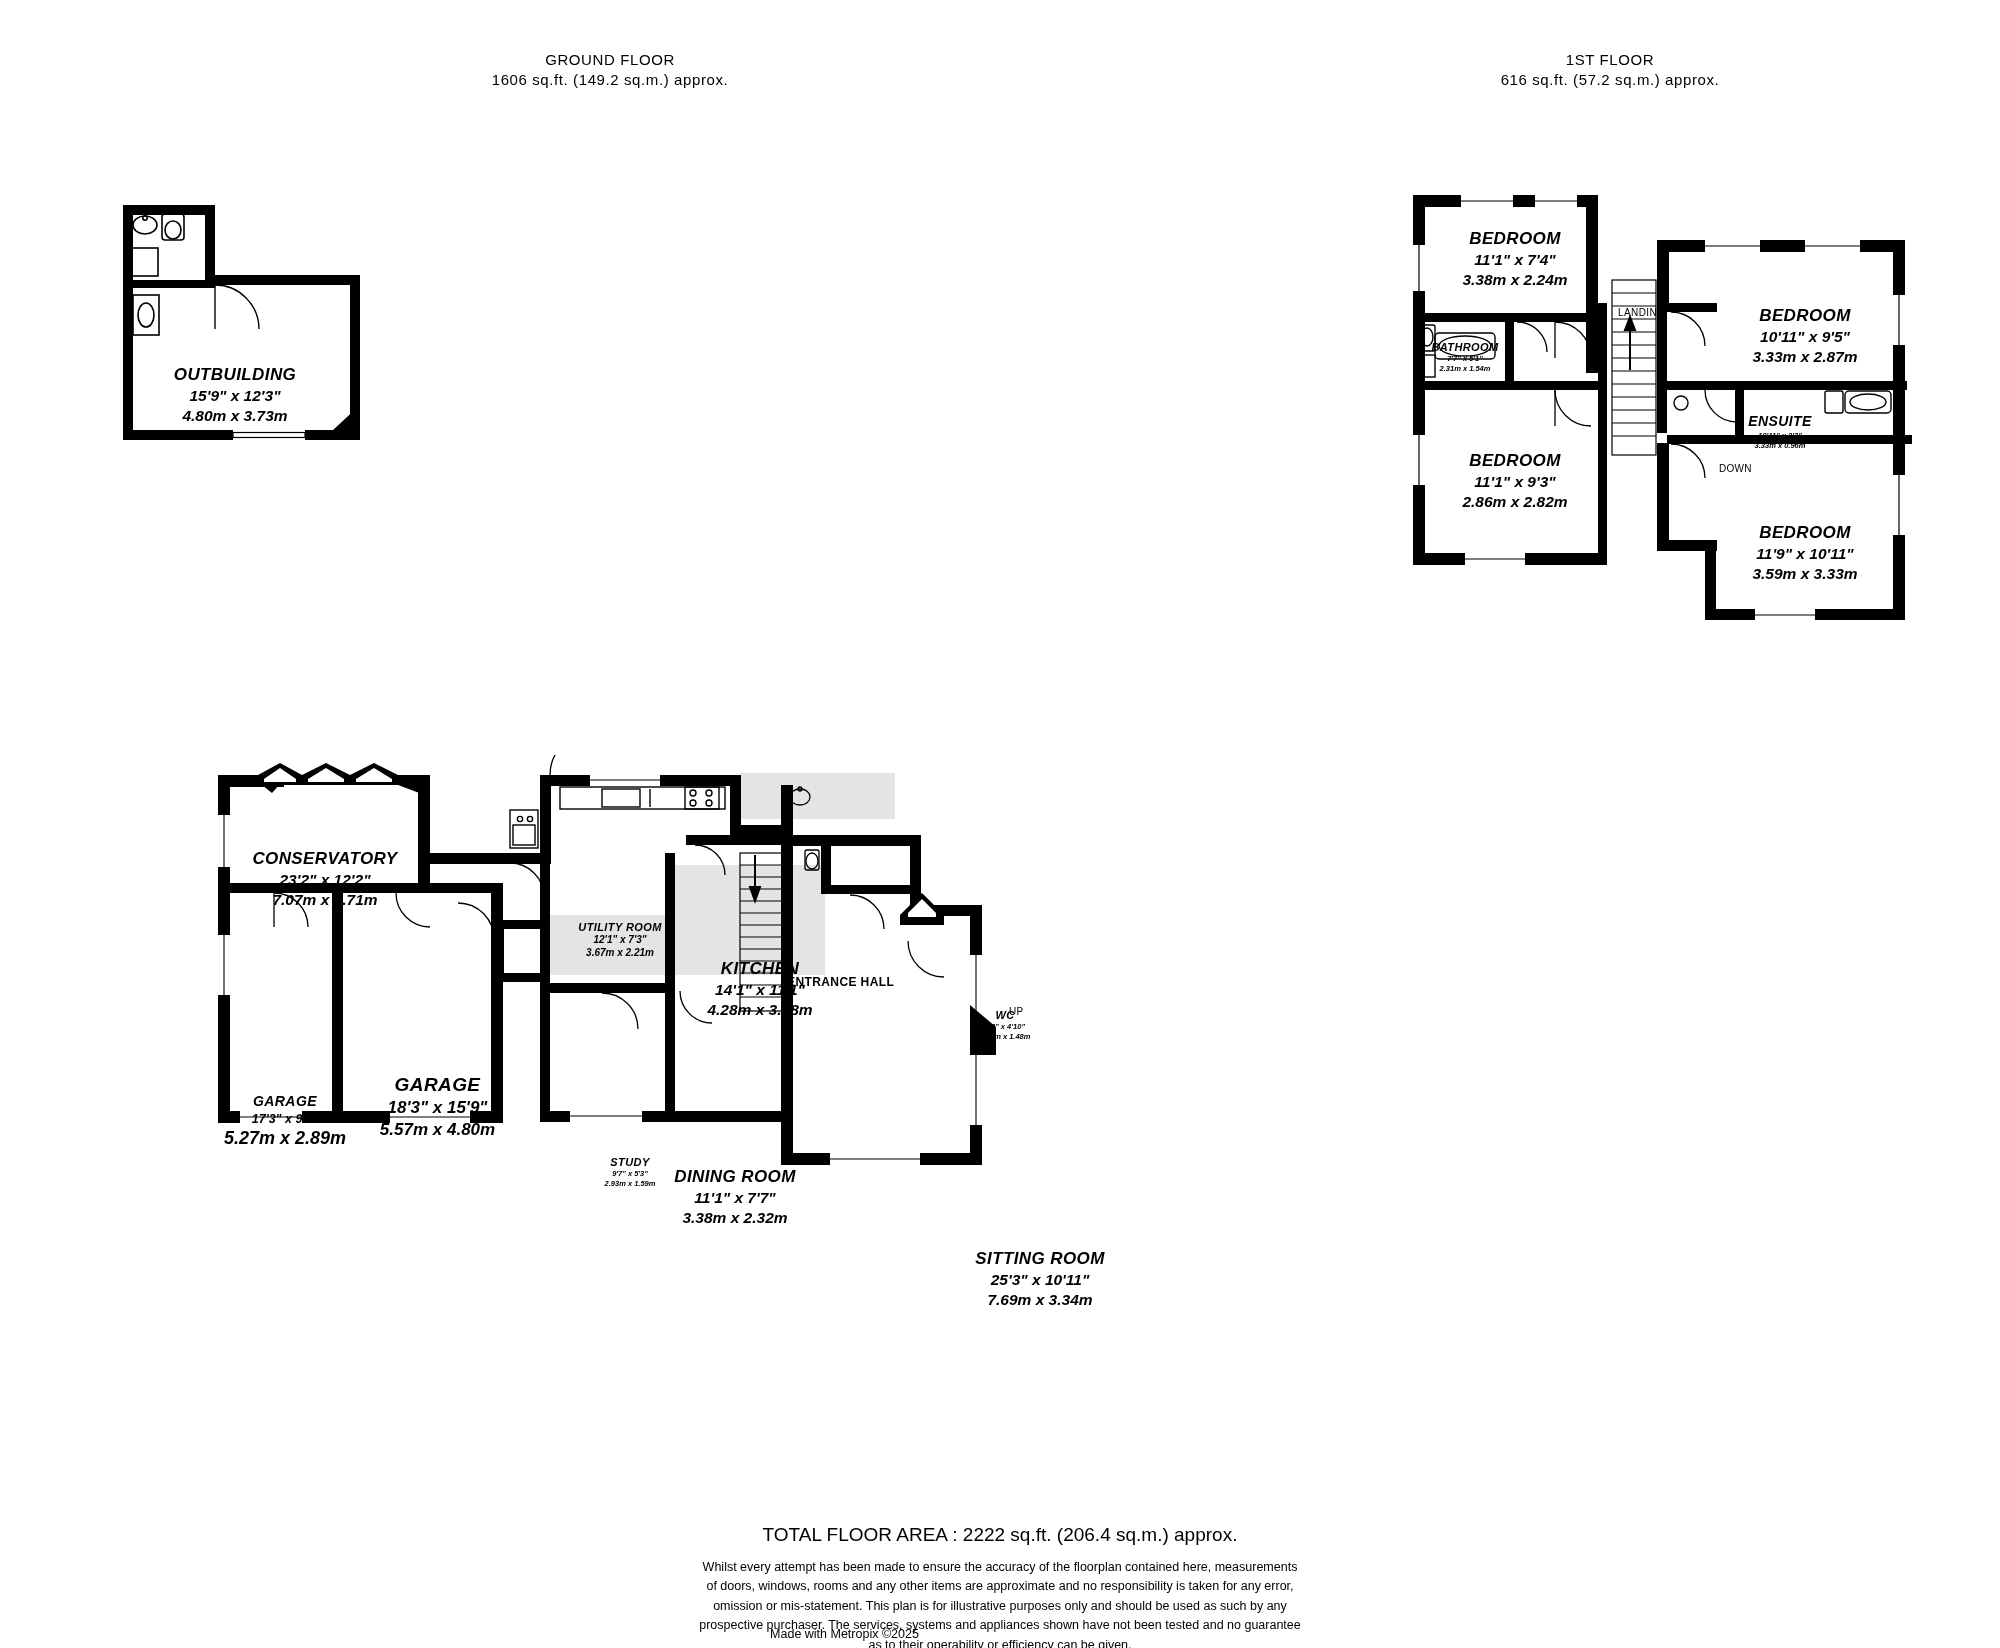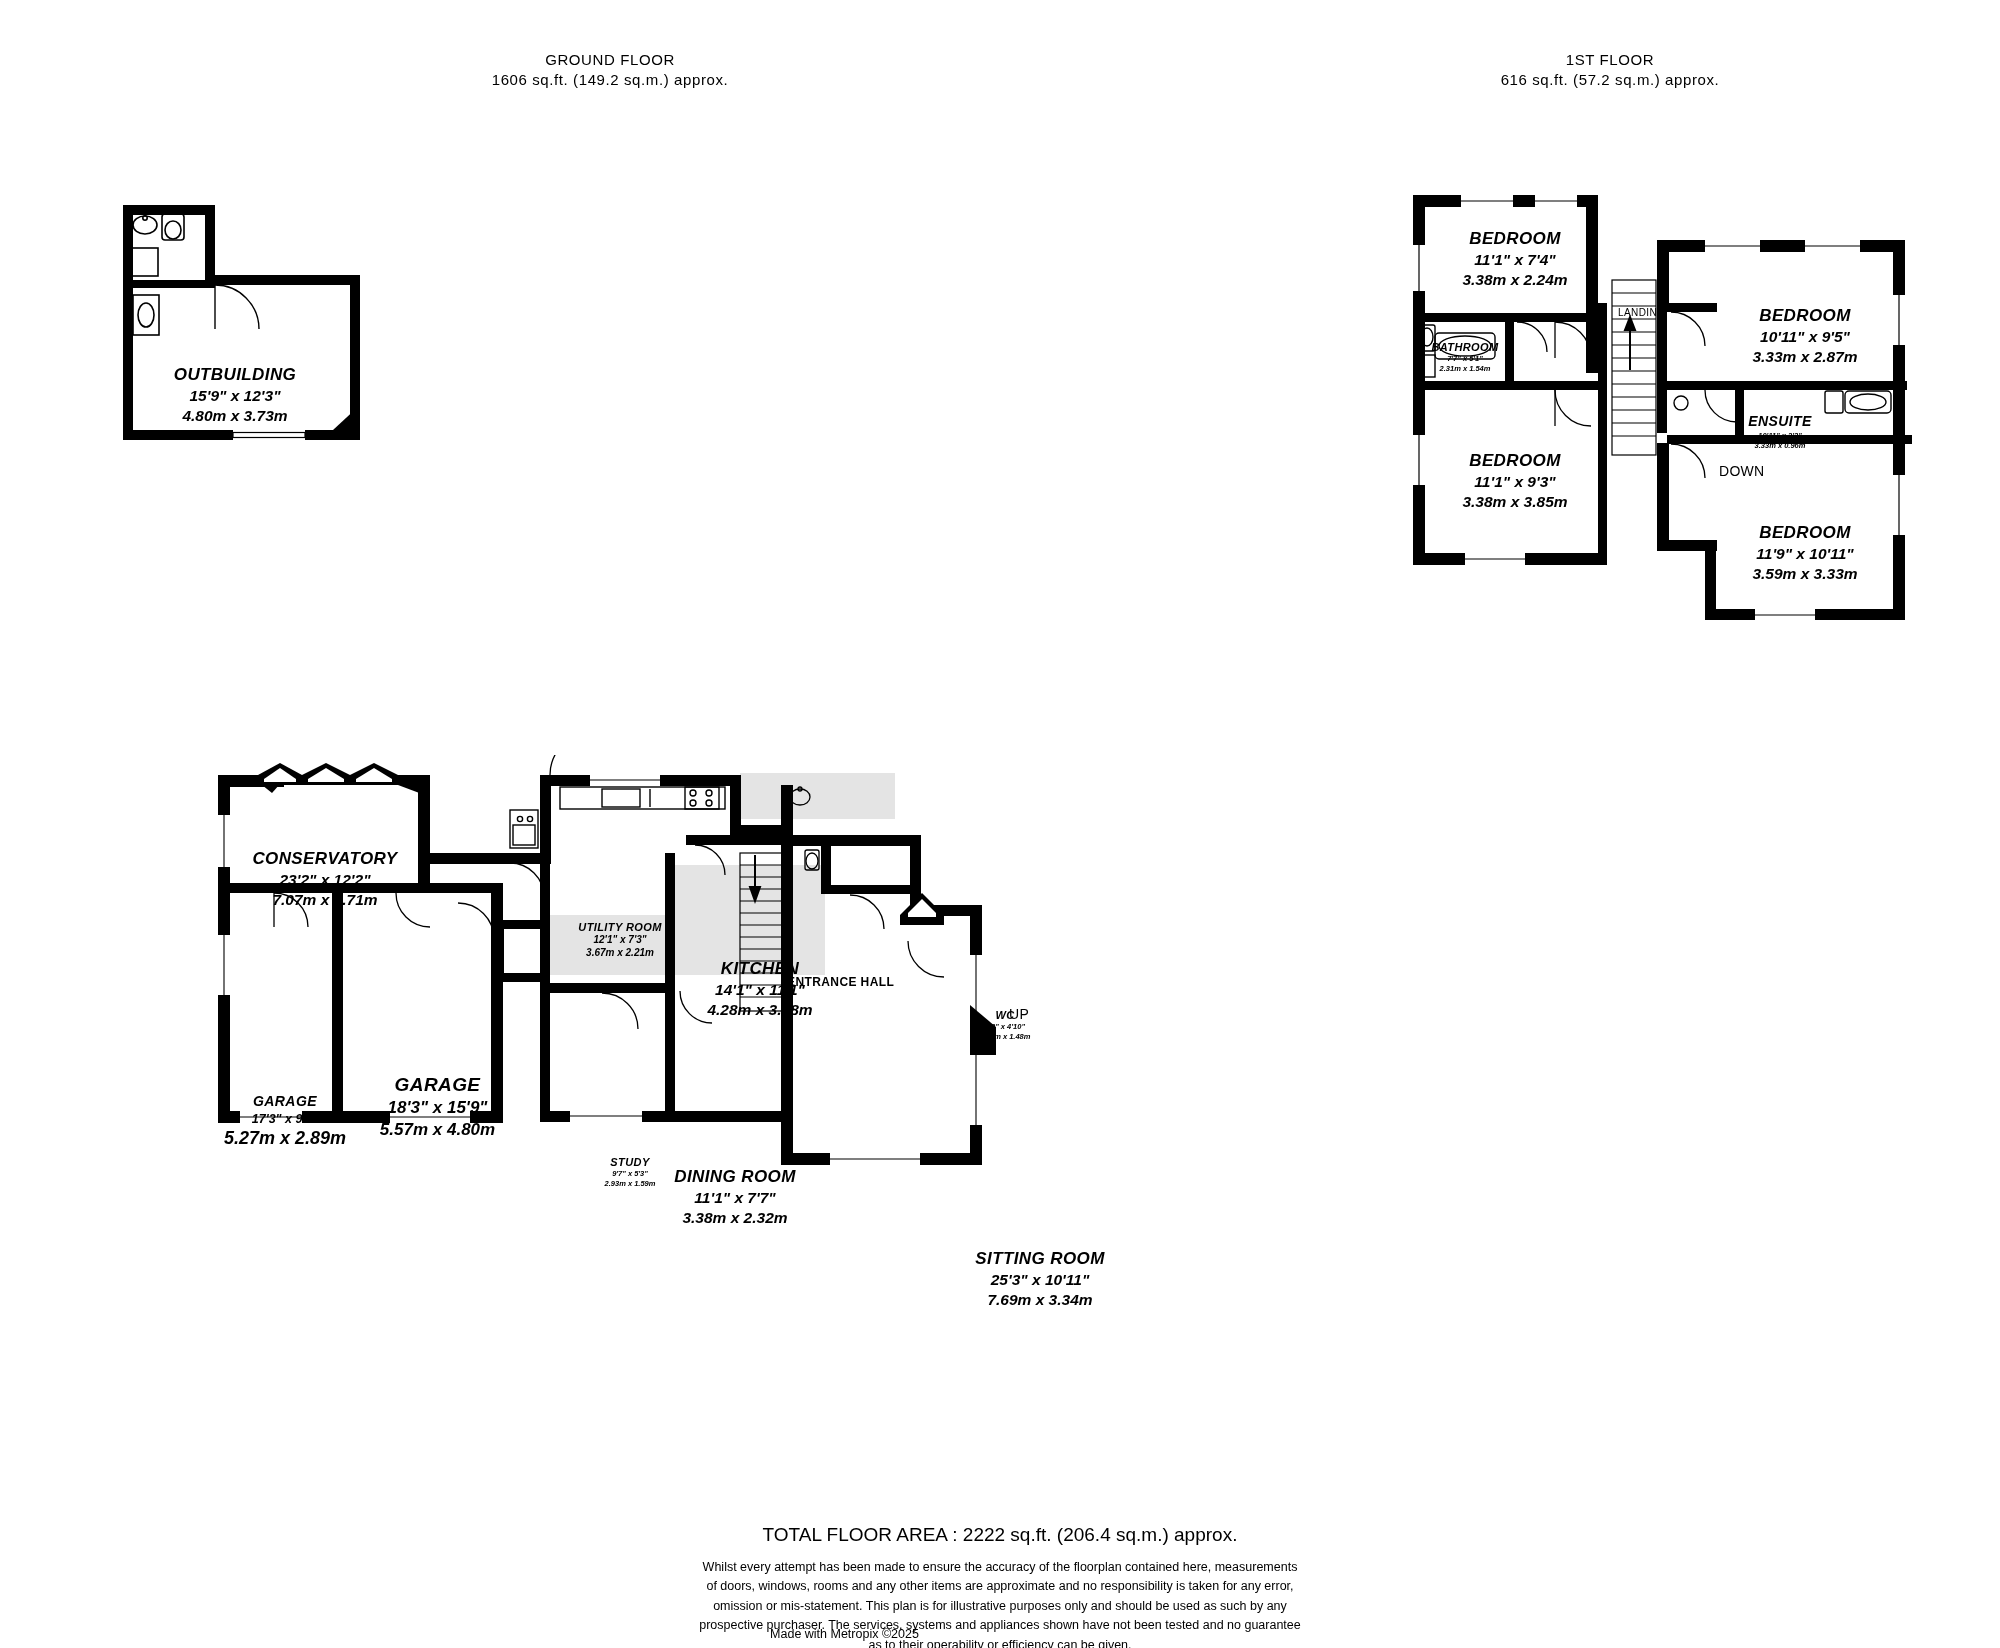--- a/index.html
+++ b/index.html
@@ -60,21 +60,21 @@
   .room-label.mid .rmet { font-size: 18px; }
 
   .plain-label {
     position: absolute;
     font-size: 10px;
     letter-spacing: .4px;
     white-space: nowrap;
   }
   .stair-dir {
     position: absolute;
-    font-size: 14px;
+    font-size: 10px;
     letter-spacing: .3px;
     padding-left: 47px;
   }
   .total-area {
     position: absolute;
     left: 0; width: 2000px;
     text-align: center;
     font-size: 19px;
     top: 1524px;
   }
@@ -277,21 +277,21 @@
 
   <div class="room-label" style="left:1410px; top:228px; width:210px;">
     <div class="rname">BEDROOM</div>
     <div class="rimp">11'1"  x 7'4"</div>
     <div class="rmet">3.38m  x 2.24m</div>
   </div>
 
   <div class="room-label" style="left:1410px; top:450px; width:210px;">
     <div class="rname">BEDROOM</div>
     <div class="rimp">11'1"  x 9'3"</div>
-    <div class="rmet">3.38m  x 3.85m</div>
+    <div class="rmet">2.86m  x 2.82m</div>
   </div>
 
   <div class="room-label" style="left:1700px; top:305px; width:210px;">
     <div class="rname">BEDROOM</div>
     <div class="rimp">10'11"  x 9'5"</div>
     <div class="rmet">3.33m  x 2.87m</div>
   </div>
 
   <div class="room-label" style="left:1700px; top:522px; width:210px;">
     <div class="rname">BEDROOM</div>

